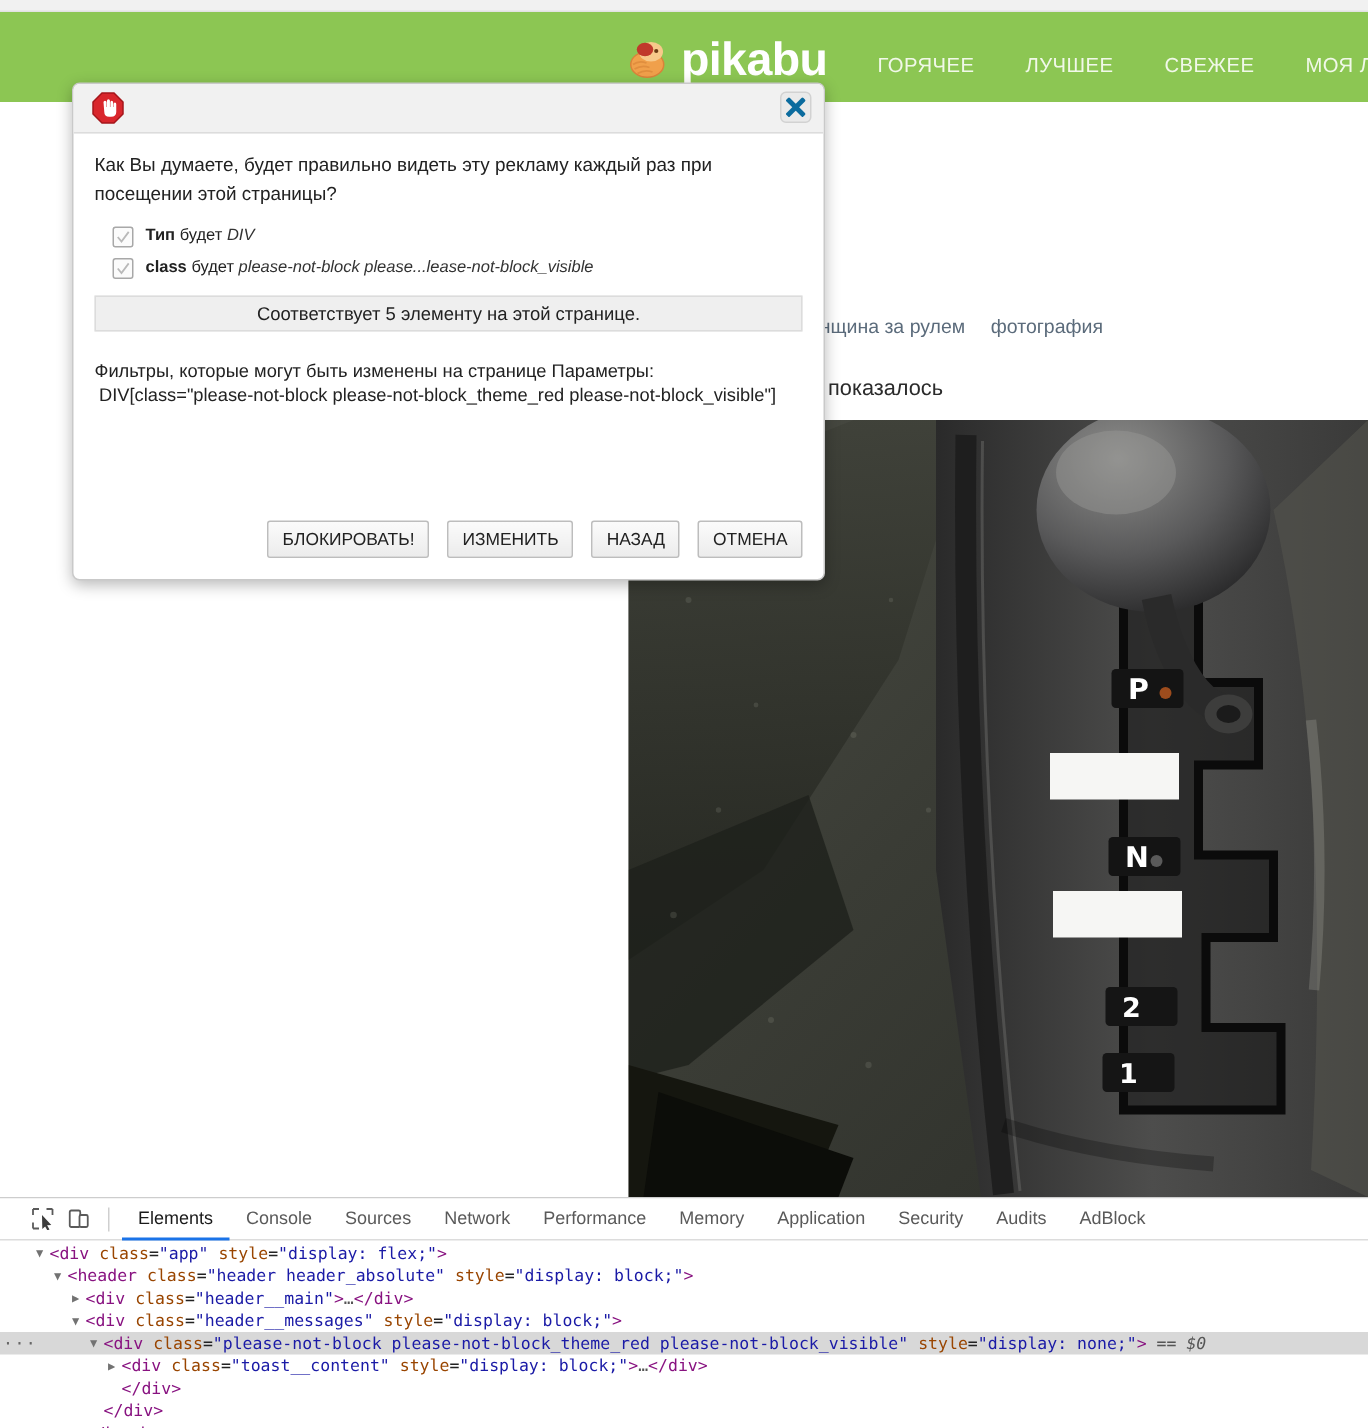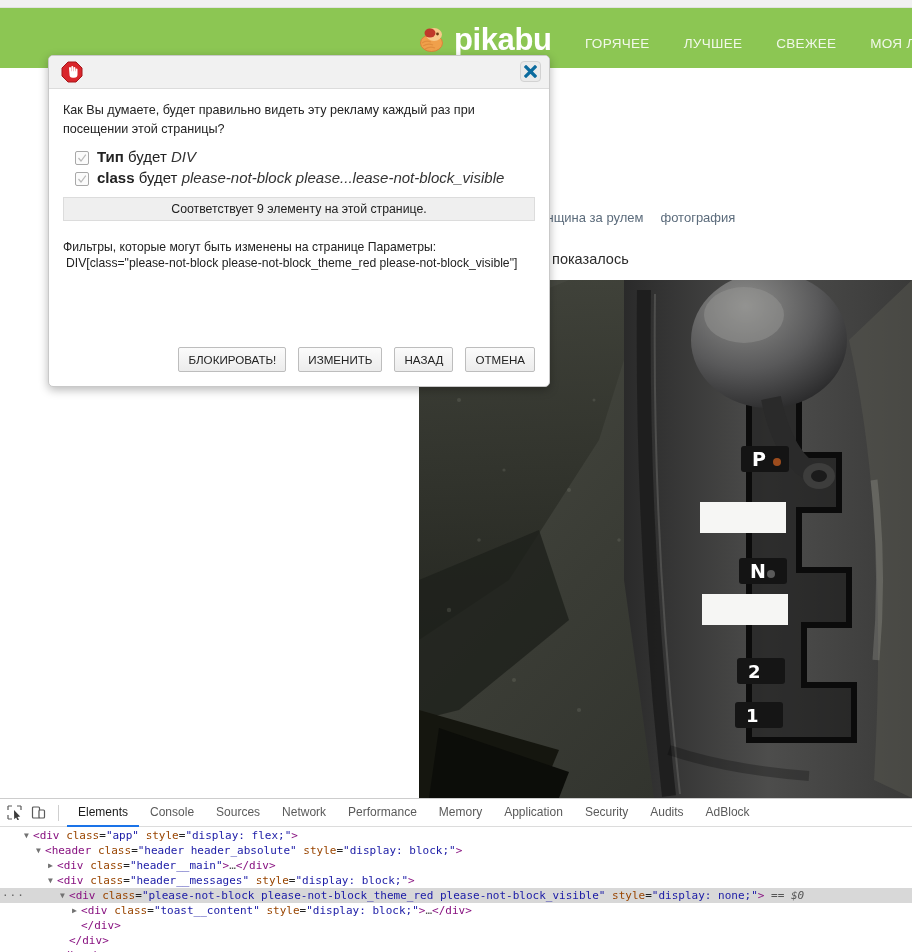--- a/index.html
+++ b/index.html
@@ -101,21 +101,21 @@
 
   .dialog-body { padding: 12px 14px 0 14px; }
   .q-text {
     font-size: 12.6px; color: #222; line-height: 19px;
     width: 460px;
   }
   .cond-list { margin-top: 10px; }
   .cond-row {
     display: flex; align-items: flex-end; gap: 8px;
     margin-left: 12px; margin-bottom: 5px;
-    font-size: 15px; color: #222; line-height: 16px;
+    font-size: 11px; color: #222; line-height: 16px;
   }
   .cb {
     width: 14px; height: 14px; flex: 0 0 14px;
     border: 1px solid #a8a8a8; border-radius: 2px;
     background: #fbfbfb;
     display: flex; align-items: center; justify-content: center;
     margin-top: 1px;
   }
   .cb svg { display:block; }
   .cond-row b { font-weight: bold; }
@@ -154,21 +154,21 @@
   
   .devtools {
     position: absolute; left: 0; top: 798px; width: 912px; height: 154px;
     background: #ffffff;
     border-top: 1px solid #cdcdcd;
     font-family: "DejaVu Sans Mono", monospace;
   }
   .dt-toolbar {
     height: 28px; display: flex; align-items: center;
     border-bottom: 1px solid #dcdcdc; background: #fff;
-    padding-left: 2px;
+    padding-left: 16px;
   }
   .dt-tool-icon {
     width: 24px; height: 22px; display: flex;
     align-items: center; justify-content: center; cursor: pointer;
   }
   .dt-sep {
     width: 1px; height: 16px; background: #cfcfcf; margin: 0 8px;
   }
   .dt-tabs { display: flex; align-items: center; height: 28px; }
   .dt-tab {
@@ -370,21 +370,21 @@
             </svg>
           </span>
           <span>
             <b>class</b>
             <span>будет</span>
             <i>please-not-block please...lease-not-block_visible</i>
           </span>
         </div>
       </div>
 
-      <div class="match-box">Соответствует 9 элементу на этой странице.</div>
+      <div class="match-box">Соответствует 5 элементу на этой странице.</div>
       <div class="filters-label">Фильтры, которые могут быть изменены на странице Параметры:</div>
       <div class="filter-code">DIV[class="please-not-block please-not-block_theme_red please-not-block_visible"]</div>
     </div>
 
     <div class="dialog-buttons">
       <button class="btn">БЛОКИРОВАТЬ!</button>
       <button class="btn">ИЗМЕНИТЬ</button>
       <button class="btn">НАЗАД</button>
       <button class="btn">ОТМЕНА</button>
     </div>

